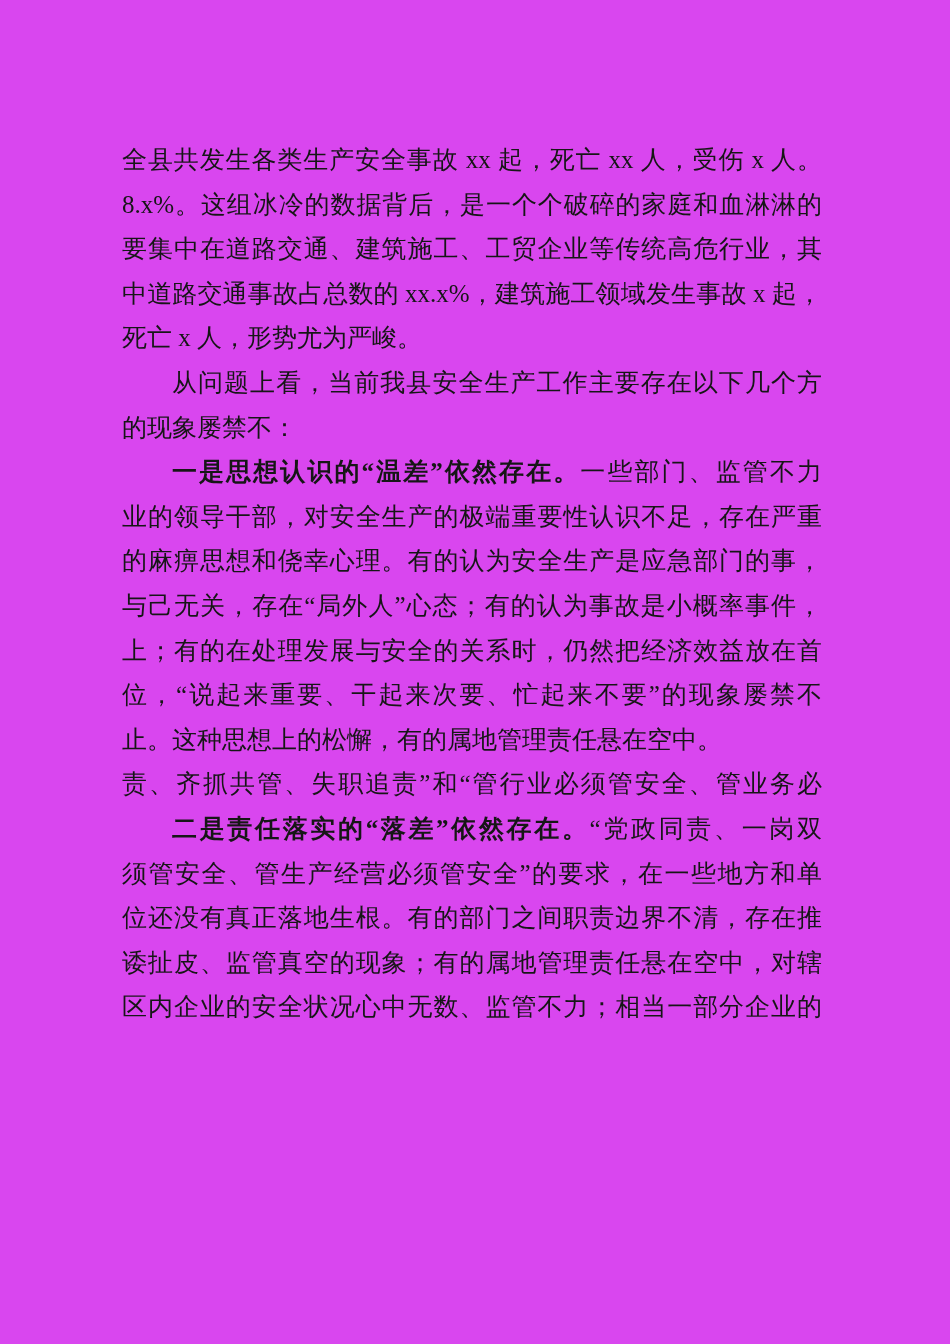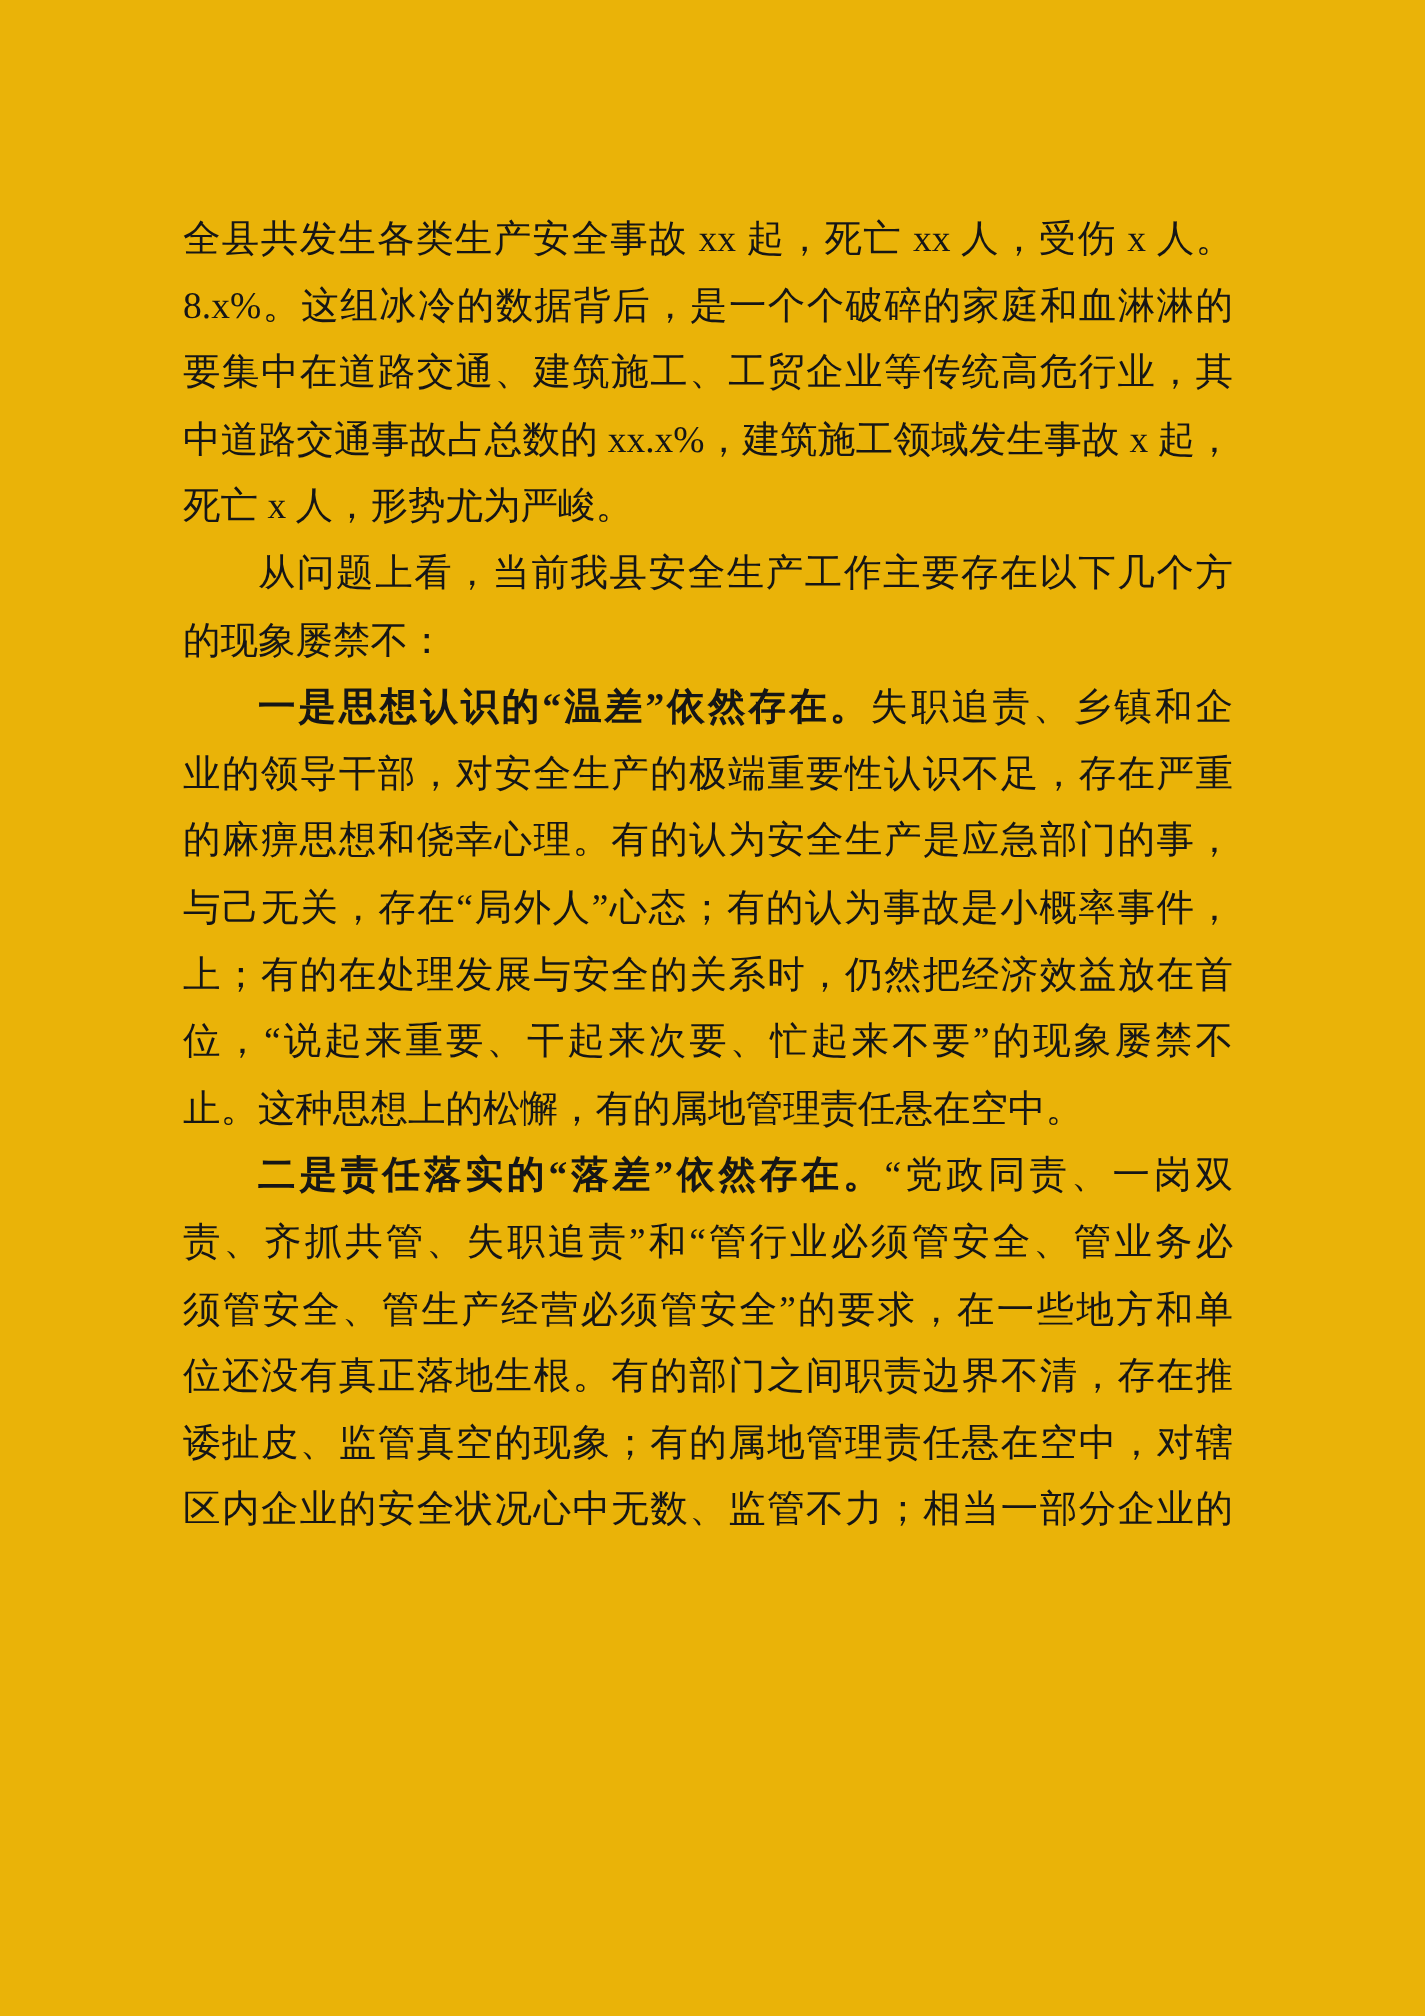--- a/index.html
+++ b/index.html
@@ -4,21 +4,21 @@
 <style>
   html, body {
     margin: 0;
     padding: 0;
     background: #ffffff;
   }
   .page {
     position: relative;
     width: 950px;
     height: 1344px;
-    background: #eab308;
+    background: #d946ef;
     overflow: hidden;
   }
   .textblock {
     position: absolute;
     left: 122px;
     top: 138px;
     width: 700px;
     color: #161616;
     font-family: "Liberation Serif", "DejaVu Serif", serif;
     font-size: 25px;
@@ -48,27 +48,27 @@
 
 <div class="page">
   <div class="textblock" style="color: rgb(22, 22, 22);">
       <div class="line"><span class="run">全县共发生各类生产安全事故 xx 起，死亡 xx 人，受伤 x 人。</span></div>
       <div class="line"><span class="run">8.x%。这组冰冷的数据背后，是一个个破碎的家庭和血淋淋的</span></div>
       <div class="line"><span class="run">要集中在道路交通、建筑施工、工贸企业等传统高危行业，其</span></div>
       <div class="line"><span class="run">中道路交通事故占总数的 xx.x%，建筑施工领域发生事故 x 起，</span></div>
       <div class="line last"><span class="run">死亡 x 人，形势尤为严峻。</span></div>
       <div class="line indent"><span class="run">从问题上看，当前我县安全生产工作主要存在以下几个方</span></div>
       <div class="line last"><span class="run">的现象屡禁不：</span></div>
-      <div class="line indent"><span class="run bold">一是思想认识的“温差”依然存在。</span><span class="run">失职追责、乡镇和企</span></div>
+      <div class="line indent"><span class="run bold">一是思想认识的“温差”依然存在。</span><span class="run">一些部门、监管不力</span></div>
       <div class="line"><span class="run">业的领导干部，对安全生产的极端重要性认识不足，存在严重</span></div>
       <div class="line"><span class="run">的麻痹思想和侥幸心理。有的认为安全生产是应急部门的事，</span></div>
       <div class="line"><span class="run">与己无关，存在“局外人”心态；有的认为事故是小概率事件，</span></div>
       <div class="line"><span class="run">上；有的在处理发展与安全的关系时，仍然把经济效益放在首</span></div>
       <div class="line"><span class="run">位，“说起来重要、干起来次要、忙起来不要”的现象屡禁不</span></div>
       <div class="line last"><span class="run">止。这种思想上的松懈，有的属地管理责任悬在空中。</span></div>
+      <div class="line"><span class="run">责、齐抓共管、失职追责”和“管行业必须管安全、管业务必</span></div>
       <div class="line indent"><span class="run bold">二是责任落实的“落差”依然存在。</span><span class="run">“党政同责、一岗双</span></div>
-      <div class="line"><span class="run">责、齐抓共管、失职追责”和“管行业必须管安全、管业务必</span></div>
       <div class="line"><span class="run">须管安全、管生产经营必须管安全”的要求，在一些地方和单</span></div>
       <div class="line"><span class="run">位还没有真正落地生根。有的部门之间职责边界不清，存在推</span></div>
       <div class="line"><span class="run">诿扯皮、监管真空的现象；有的属地管理责任悬在空中，对辖</span></div>
       <div class="line"><span class="run">区内企业的安全状况心中无数、监管不力；相当一部分企业的</span></div>
     </div>
 </div>
 
 </body></html>

